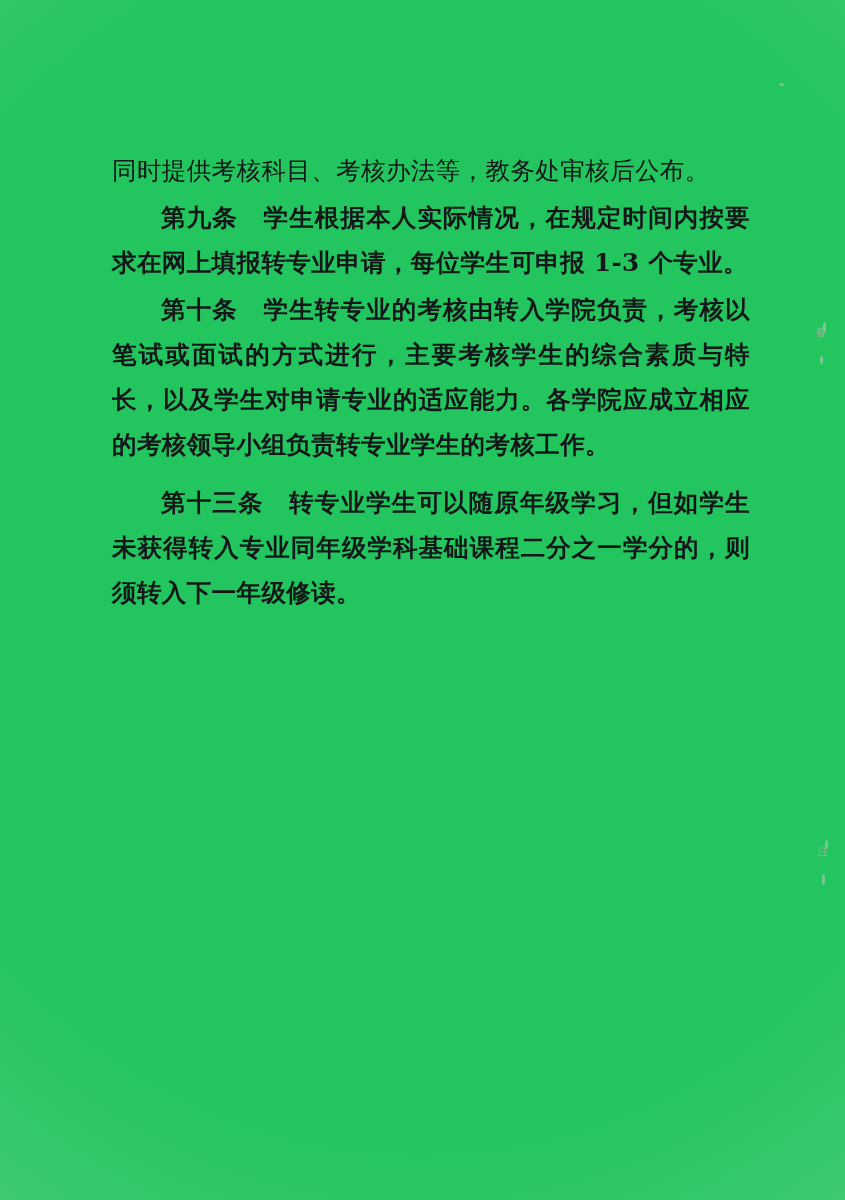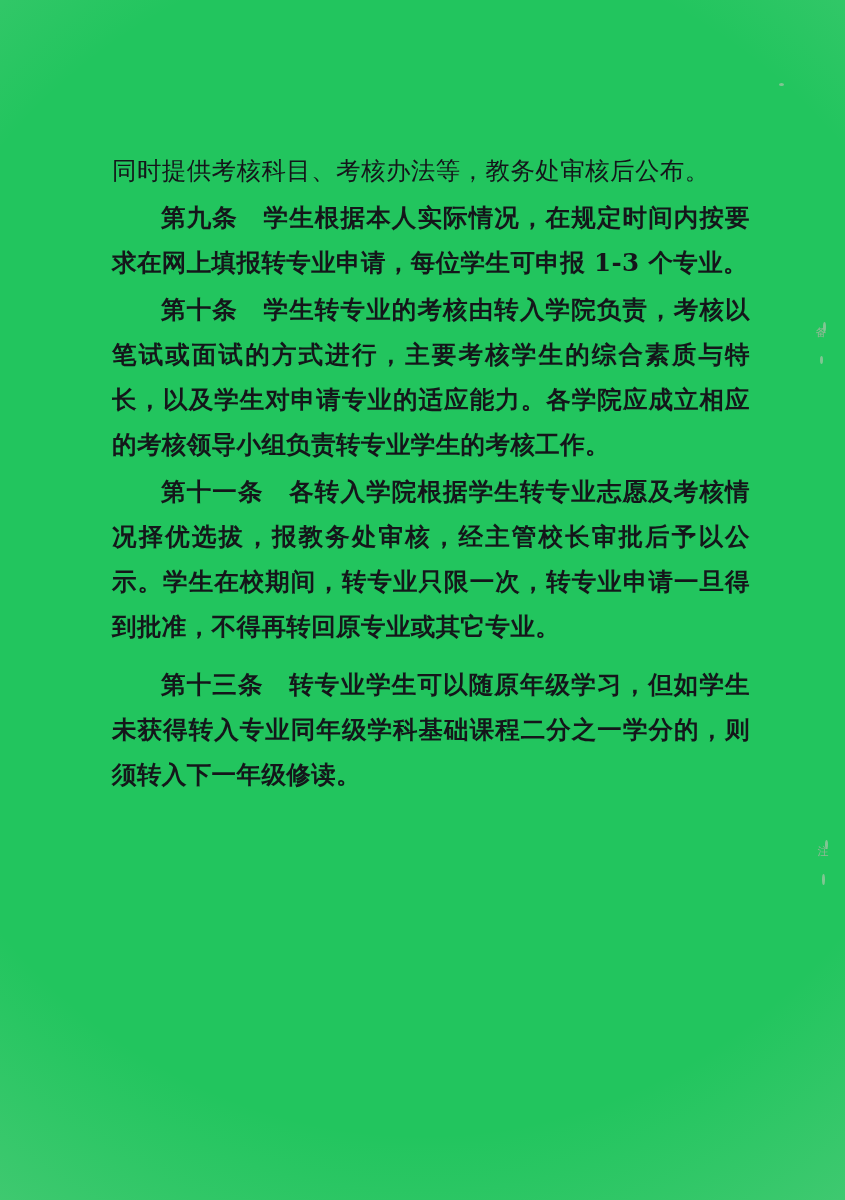--- a/index.html
+++ b/index.html
@@ -94,21 +94,20 @@
   <div class="speck" style="left:822px; top:874px; width:3px; height:11px;"></div>
 
   <div class="content">
 
     <p class="para">同时提供考核科目、考核办法等，教务处审核后公布。</p>
 
     <p class="para indent">第九条　学生根据本人实际情况，在规定时间内按要求在网上填报转专业申请，每位学生可申报 1-3 个专业。</p>
 
     <p class="para indent">第十条　学生转专业的考核由转入学院负责，考核以笔试或面试的方式进行，主要考核学生的综合素质与特长，以及学生对申请专业的适应能力。各学院应成立相应的考核领导小组负责转专业学生的考核工作。</p>
 
-    <p class="para indent">第十一条　各转入学院根据学生转专业志愿及考核情况择优选拔，报教务处审核，经主管校长审批后予以公示。学生在校期间，转专业只限一次，转专业申请一旦得到批准，不得再转回原专业或其它专业。</p>
 
 
 
     <p class="para indent gap-before">第十三条　转专业学生可以随原年级学习，但如学生未获得转入专业同年级学科基础课程二分之一学分的，则须转入下一年级修读。</p>
 
 
   </div>
 
   <div class="margin-mark mark-1">备</div>
   <div class="margin-mark mark-2">注</div>

